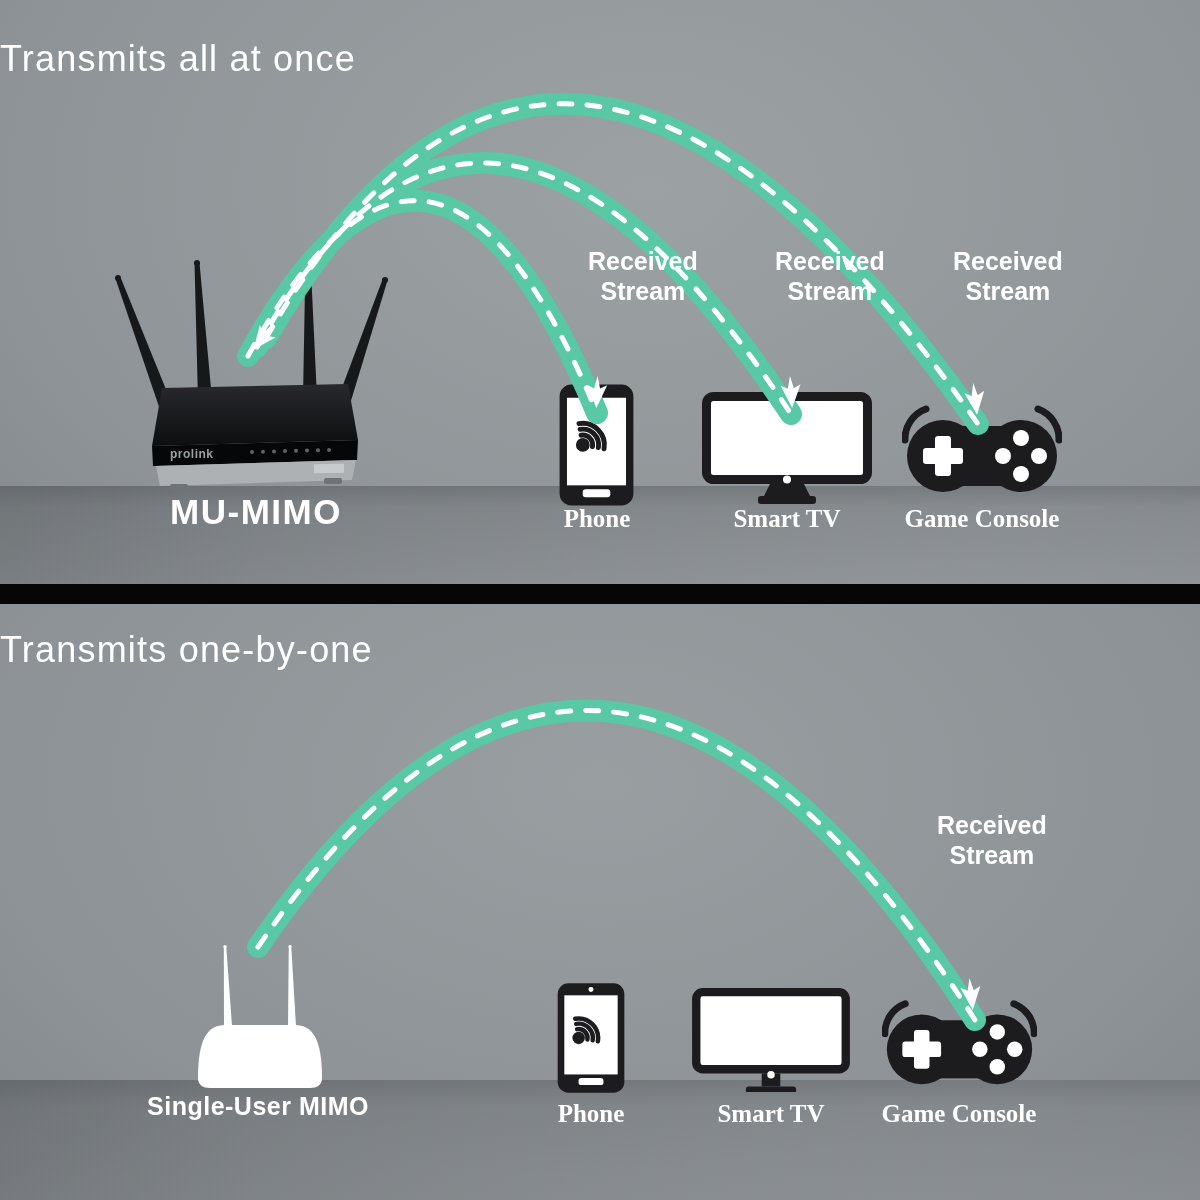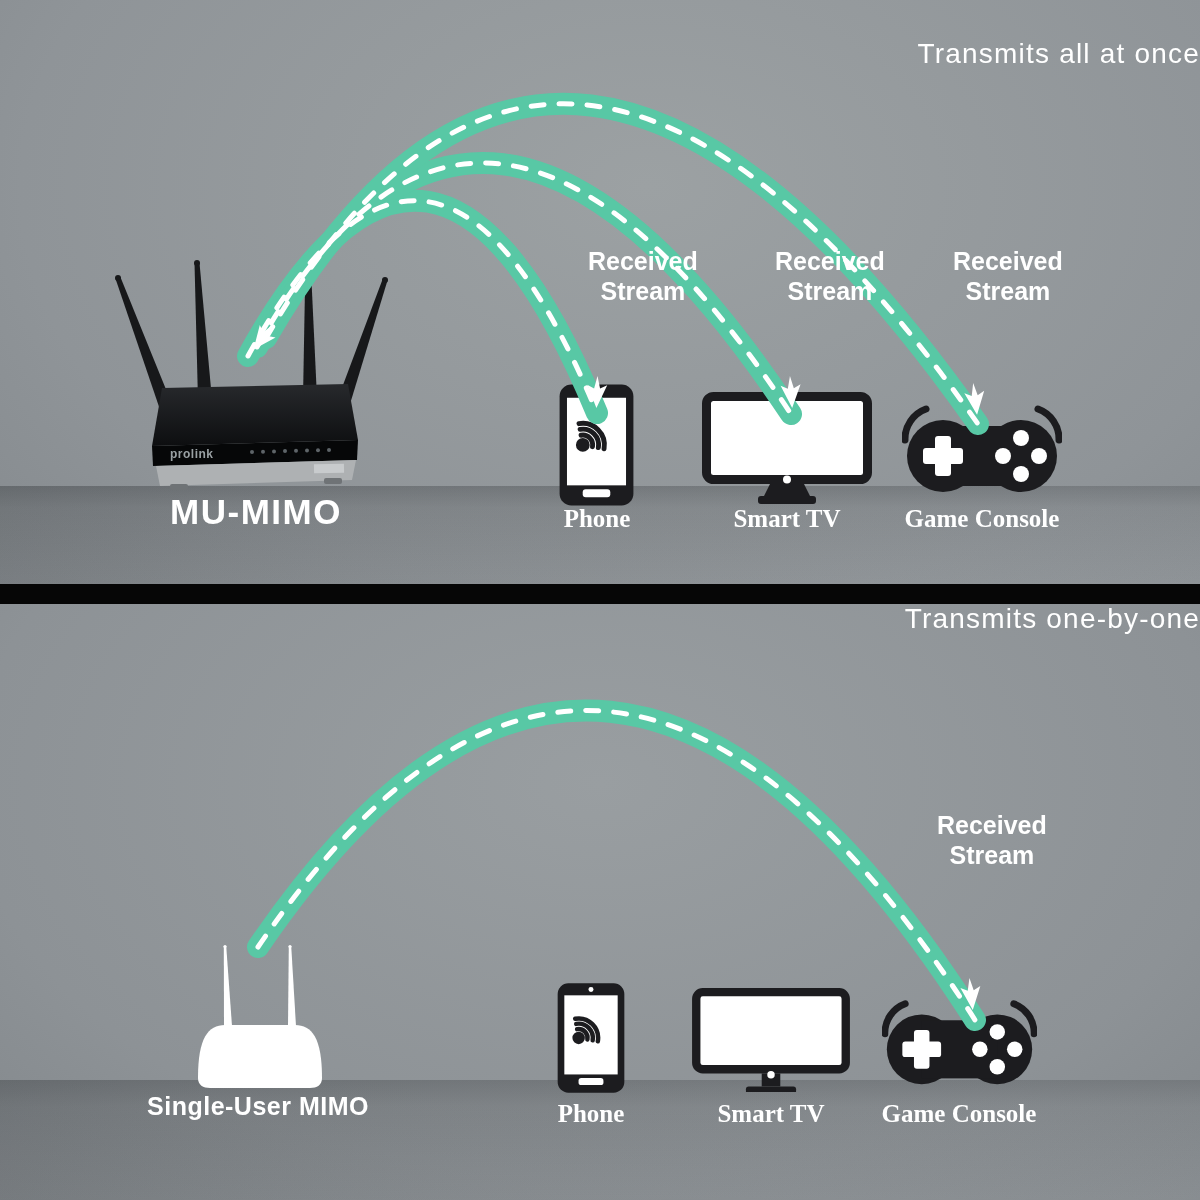--- a/index.html
+++ b/index.html
@@ -22,21 +22,21 @@
     background:radial-gradient(95% 120% at 50% 30%, #999ea1 0%, #8d9296 55%, #787d81 100%);
   }
   .panel-bottom::after{
     content:"";position:absolute;left:0;top:476px;width:100%;height:120px;
     background:linear-gradient(180deg, rgba(40,44,48,0.24) 0%, rgba(40,44,48,0.10) 22%, rgba(140,146,150,0.06) 100%),
                linear-gradient(90deg, rgba(0,0,0,0.10) 0%, rgba(255,255,255,0.05) 100%);
   }
   .divider{position:absolute;left:0;top:584px;width:1200px;height:20px;background:#060606;}
   .abs{position:absolute;}
   .txt{color:#ffffff;}
-  .title{width:1200px;text-align:right;font-size:28px;font-weight:500;letter-spacing:1.2px;z-index:40;}
+  .title{width:1200px;text-align:left;font-size:36px;font-weight:500;letter-spacing:1.2px;z-index:40;}
   .router-label{font-weight:bold;text-align:center;z-index:40;letter-spacing:1.5px;}
   .device-label{font-weight:bold;font-size:25px;text-align:center;z-index:40;font-family:Liberation Serif, serif;}
   .stream-label{font-weight:bold;font-size:25px;line-height:30px;z-index:40;text-align:center;}
   .layer{position:absolute;left:0;top:0;width:1200px;height:1200px;z-index:30;pointer-events:none;}
   .icon{z-index:20;}
   .arc-base{fill:none;stroke-width:22px;stroke-linecap:round;}
   .arc-dash{fill:none;stroke:#ffffff;stroke-width:5px;stroke-linecap:round;stroke-dasharray:13 15;}
 </style>
 </head>
 <body>
@@ -142,21 +142,21 @@
         <circle cx="119" cy="38" r="8"></circle>
         <circle cx="101" cy="56" r="8"></circle>
         <circle cx="137" cy="56" r="8"></circle>
         <circle cx="119" cy="74" r="8"></circle>
       </g>
     </svg>
     <div class="abs txt device-label" style="left:882px;top:505px;width:200px;">Game Console</div>
   </section>
 
   <section>
-    <div class="abs txt title" style="top:603px;">Transmits one-by-one</div>
+    <div class="abs txt title" style="top:629px;">Transmits one-by-one</div>
 
     <svg class="abs icon" style="left:170px;top:940px;" width="180" height="150" viewBox="0 0 180 150">
       <g fill="#ffffff">
         <polygon points="53.8,6 56.2,6 62,86 54,86"></polygon>
         <circle cx="55" cy="6.5" r="1.6"></circle>
         <polygon points="118.8,6 121.2,6 126,86 118,86"></polygon>
         <circle cx="120" cy="6.5" r="1.6"></circle>
         <path d="M 28 138 C 28 98 38 85 55 85 L 125 85 C 142 85 152 98 152 138
                  C 152 145 147 148 140 148 L 40 148 C 33 148 28 145 28 138 Z"></path>
       </g>

